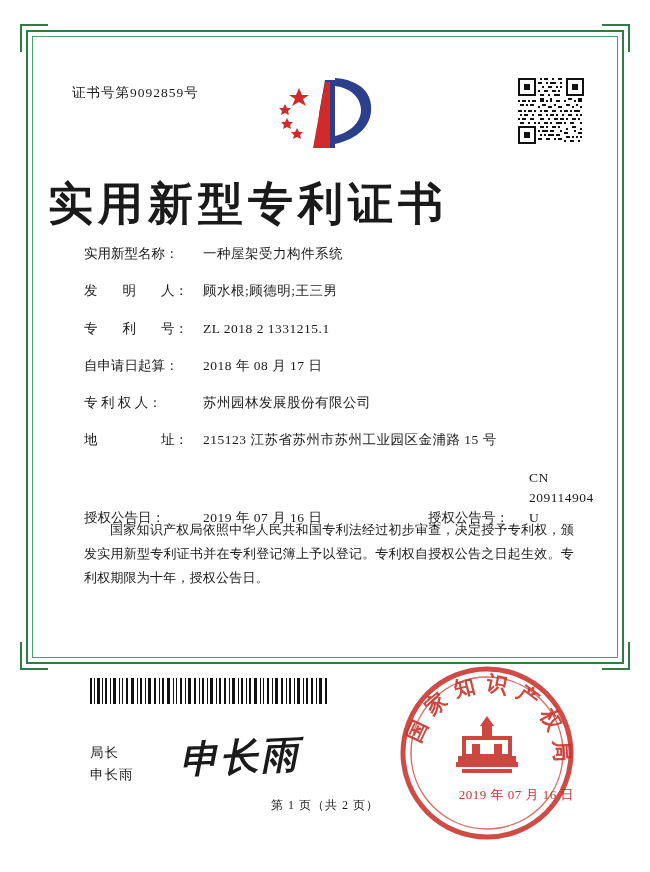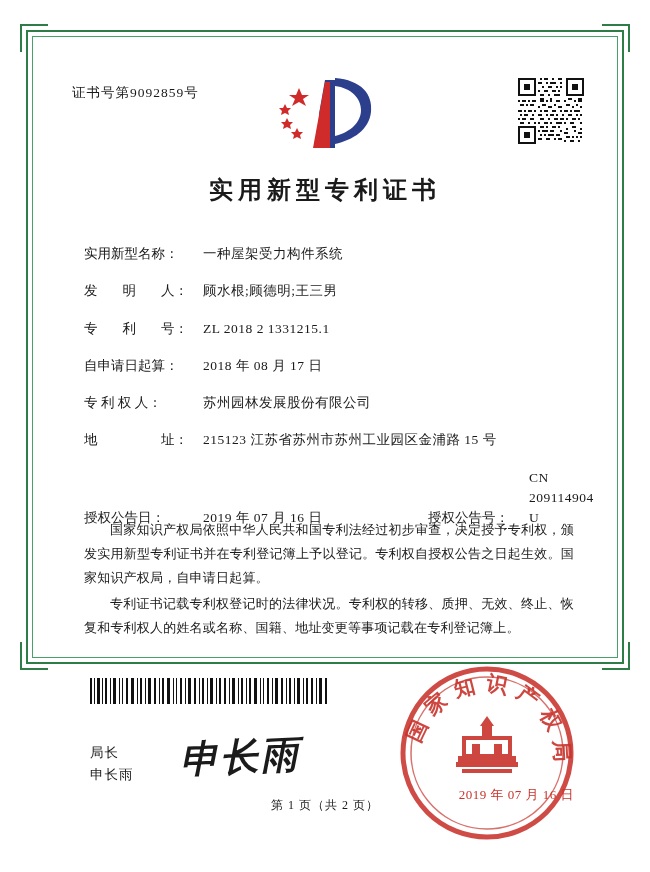--- a/index.html
+++ b/index.html
@@ -89,22 +89,21 @@
     width: 66px;
     height: 66px;
   }
 
   
   .title {
     position: absolute;
     left: 0;
     right: 0;
     top: 118px;
-    text-align: center;
-    font-size: 24px;
+    font-size: 45px;
     font-weight: bold;
     letter-spacing: 5px;
     font-family: "Liberation Serif", "DejaVu Serif", serif;
   }
 
   
   .fields {
     position: absolute;
     left: 36px;
     right: 24px;
@@ -435,22 +434,21 @@
       <div class="field-row split">
         <div class="field-label">授权公告日：</div>
         <div class="field-value">2019 年 07 月 16 日</div>
         <div class="sub-label">授权公告号：</div>
         <div class="sub-value">CN 209114904 U</div>
       </div>
 
     </div>
 
     <div class="para-block">
-      <p class="para">国家知识产权局依照中华人民共和国专利法经过初步审查，决定授予专利权，颁发实用新型专利证书并在专利登记簿上予以登记。专利权自授权公告之日起生效。国家知识产权局，自申请日起算。</p>
-      <p class="para">专利证书记载专利权登记时的法律状况。专利权的转移、质押、无效、终止、恢复和专利权人的姓名或名称、国籍、地址变更等事项记载在专利登记簿上。</p>
+      <p class="para">国家知识产权局依照中华人民共和国专利法经过初步审查，决定授予专利权，颁发实用新型专利证书并在专利登记簿上予以登记。专利权自授权公告之日起生效。专利权期限为十年，授权公告日。</p>
     </div>
 
     <div class="barcode">
       <i style="left:0px;width:2px"></i>
         <i style="left:4px;width:1px"></i>
         <i style="left:7px;width:3px"></i>
       <i style="left:12px;width:1px"></i>
         <i style="left:15px;width:2px"></i>
         <i style="left:20px;width:1px"></i>
       <i style="left:23px;width:3px"></i>

